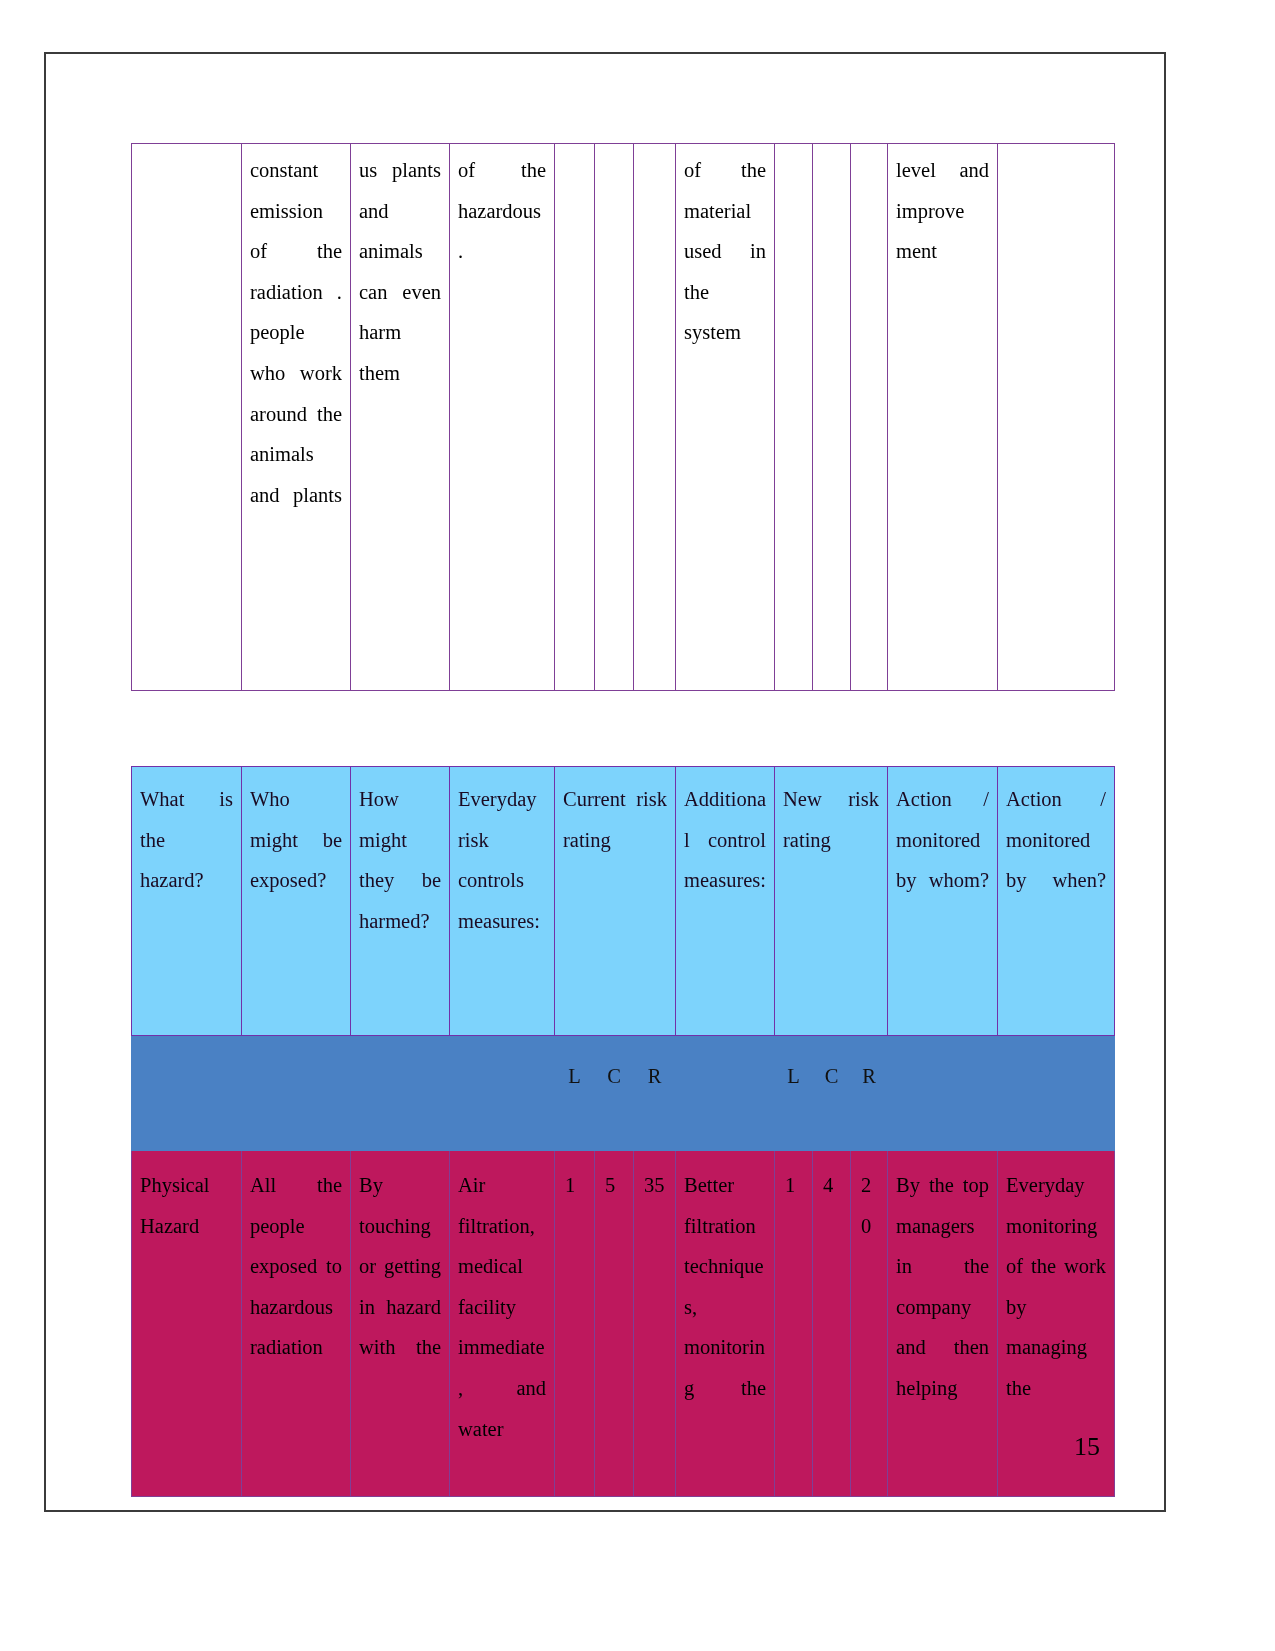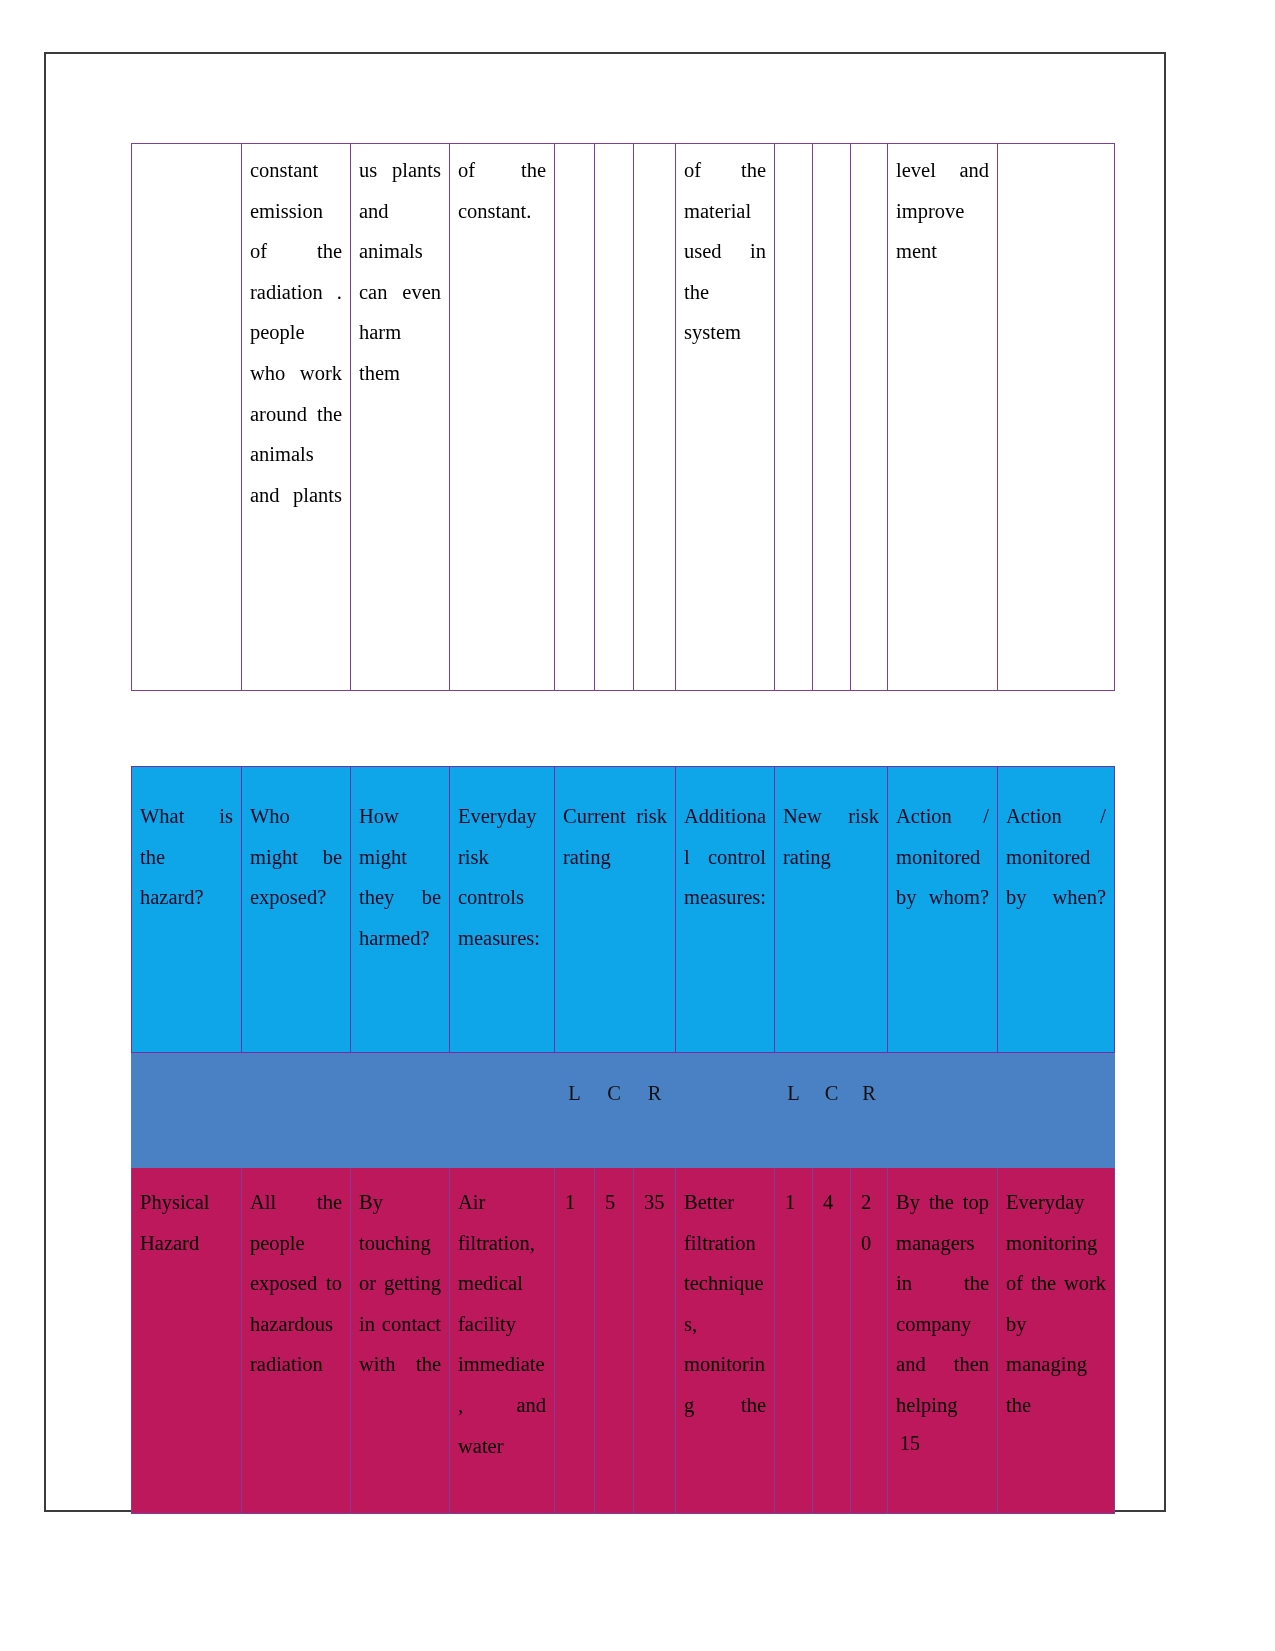--- a/index.html
+++ b/index.html
@@ -47,25 +47,25 @@
   td .j::after{content:"";display:inline-block;width:100%;}
 
   
   .tbl1{position:absolute;left:0;top:0;}
   .tbl1 td{height:534px;}
 
   
   .tbl2{position:absolute;left:0;top:623px;}
   .tbl2 td{border:1px solid #7f3f96;}
   .tbl2 tr.hdr td{
-    background:#0ea5e9;
+    background:#7dd3fc;
     color:#1a0a22;
     border:1px solid #7230A8;
     height:250px;
-    padding-top:29px;
+    padding-top:12px;
   }
   .tbl2 tr.sub td{
     background:#4A81C4;
     color:#111;
     border:1px solid #4A81C4;
     height:88px;
     padding-top:20px;
     text-align:center;
     text-align-last:center;
   }
@@ -77,22 +77,22 @@
   }
   .tbl2 tr.data td.num{
     text-align:left;
     text-align-last:left;
     padding-left:10px;
   }
   .pn-wrap{
     position:absolute;
     left:900px;top:1432px;
     width:200px;
-    text-align:left;
-    font-size:20px;
+    text-align:right;
+    font-size:26px;
     font-family:"Liberation Serif","DejaVu Serif",serif;
   }
 </style>
 </head>
 <body>
 
 <div class="page-frame"></div>
 
 <div class="content">
 
@@ -117,21 +117,21 @@
       <td>
             <span class="j"></span>
           </td>
       <td>
             <span class="j">constant emission of the radiation . people who work around the animals and plants</span>
           </td>
       <td>
             <span class="j">us plants and animals can even harm them</span>
           </td>
       <td>
-            <span class="j">of the constant.</span>
+            <span class="j">of the hazardous.</span>
           </td>
       <td>
             <span class="j"></span>
           </td>
       <td>
             <span class="j"></span>
           </td>
       <td>
             <span class="j"></span>
           </td>
@@ -222,21 +222,21 @@
     </tr>
 
     <tr class="data">
       <td>
             <span class="j">Physical Hazard</span>
           </td>
       <td>
             <span class="j">All the people exposed to hazardous radiation</span>
           </td>
       <td>
-            <span class="j">By touching or getting in contact with the</span>
+            <span class="j">By touching or getting in hazard with the</span>
           </td>
       <td>
             <span class="j">Air filtration, medical facility immediate, and water</span>
           </td>
       <td class="num"><span>1</span></td>
       <td class="num"><span>5</span></td>
       <td class="num"><span>35</span></td>
       <td>
             <span class="j">Better filtration techniques, monitoring the</span>
           </td>

